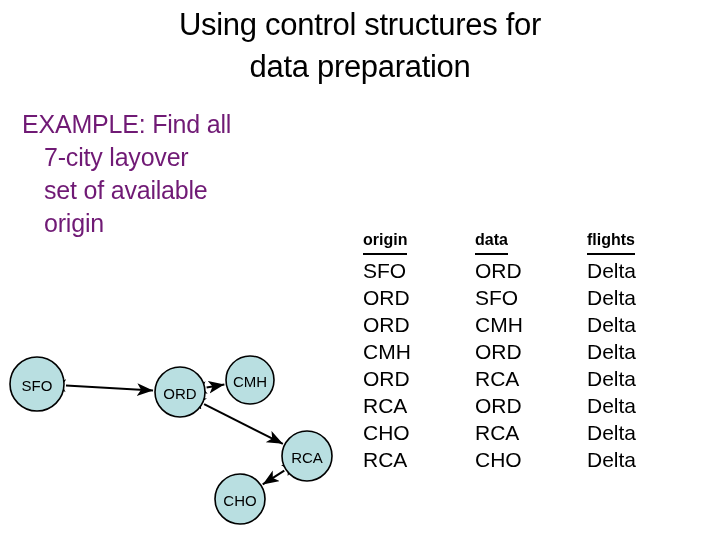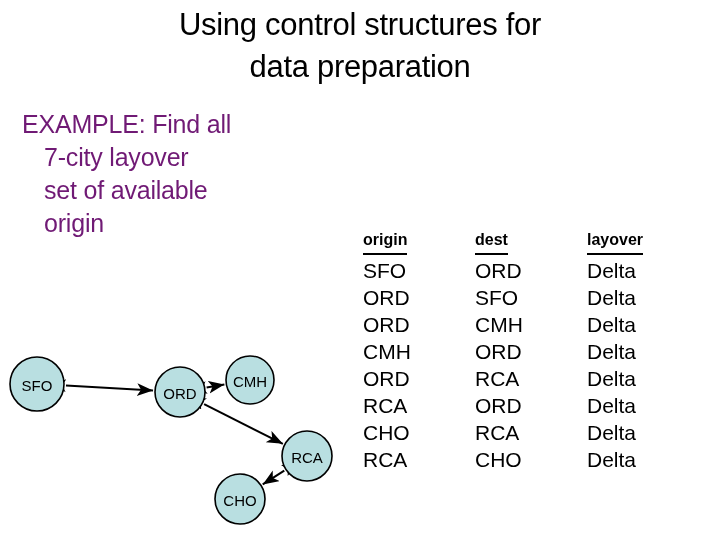--- a/index.html
+++ b/index.html
@@ -128,22 +128,22 @@
 
 <table id="flight-table">
   <colgroup>
     <col class="c-origin">
       <col class="c-dest">
       <col class="c-carrier">
   </colgroup>
   <thead>
     <tr>
       <th><span class="hlabel">origin</span></th>
-      <th><span class="hlabel">dest</span></th>
-      <th><span class="hlabel">layover</span></th>
+      <th><span class="hlabel">data</span></th>
+      <th><span class="hlabel">flights</span></th>
     </tr>
   </thead>
   <tbody id="flight-table-body">
       <tr>
         <td>SFO</td>
         <td>ORD</td>
         <td>Delta</td>
       </tr>
       <tr>
         <td>ORD</td>

